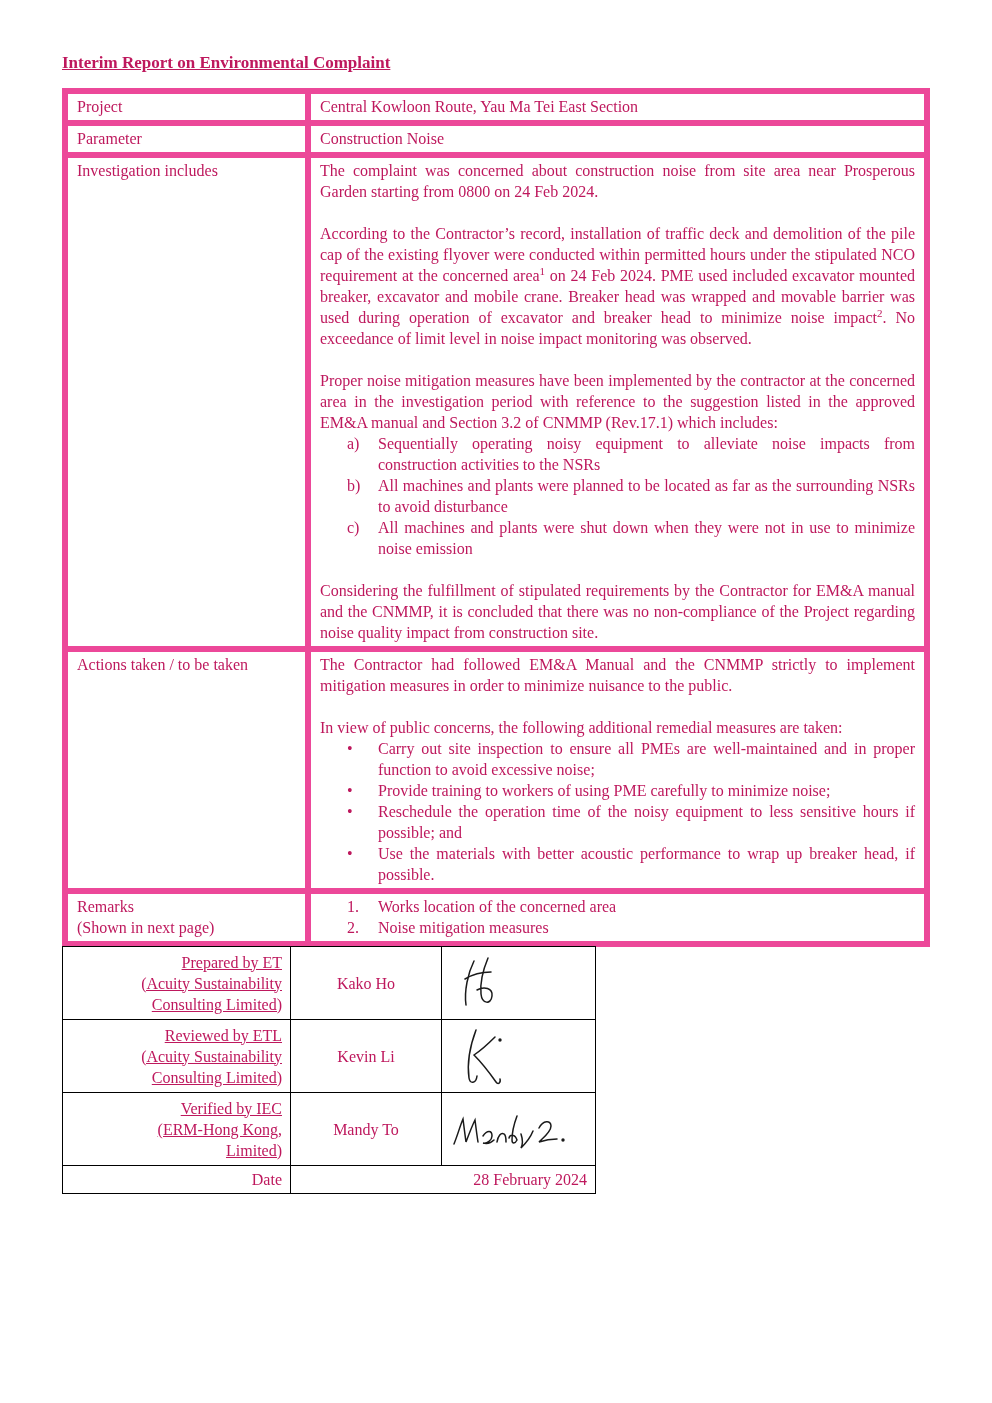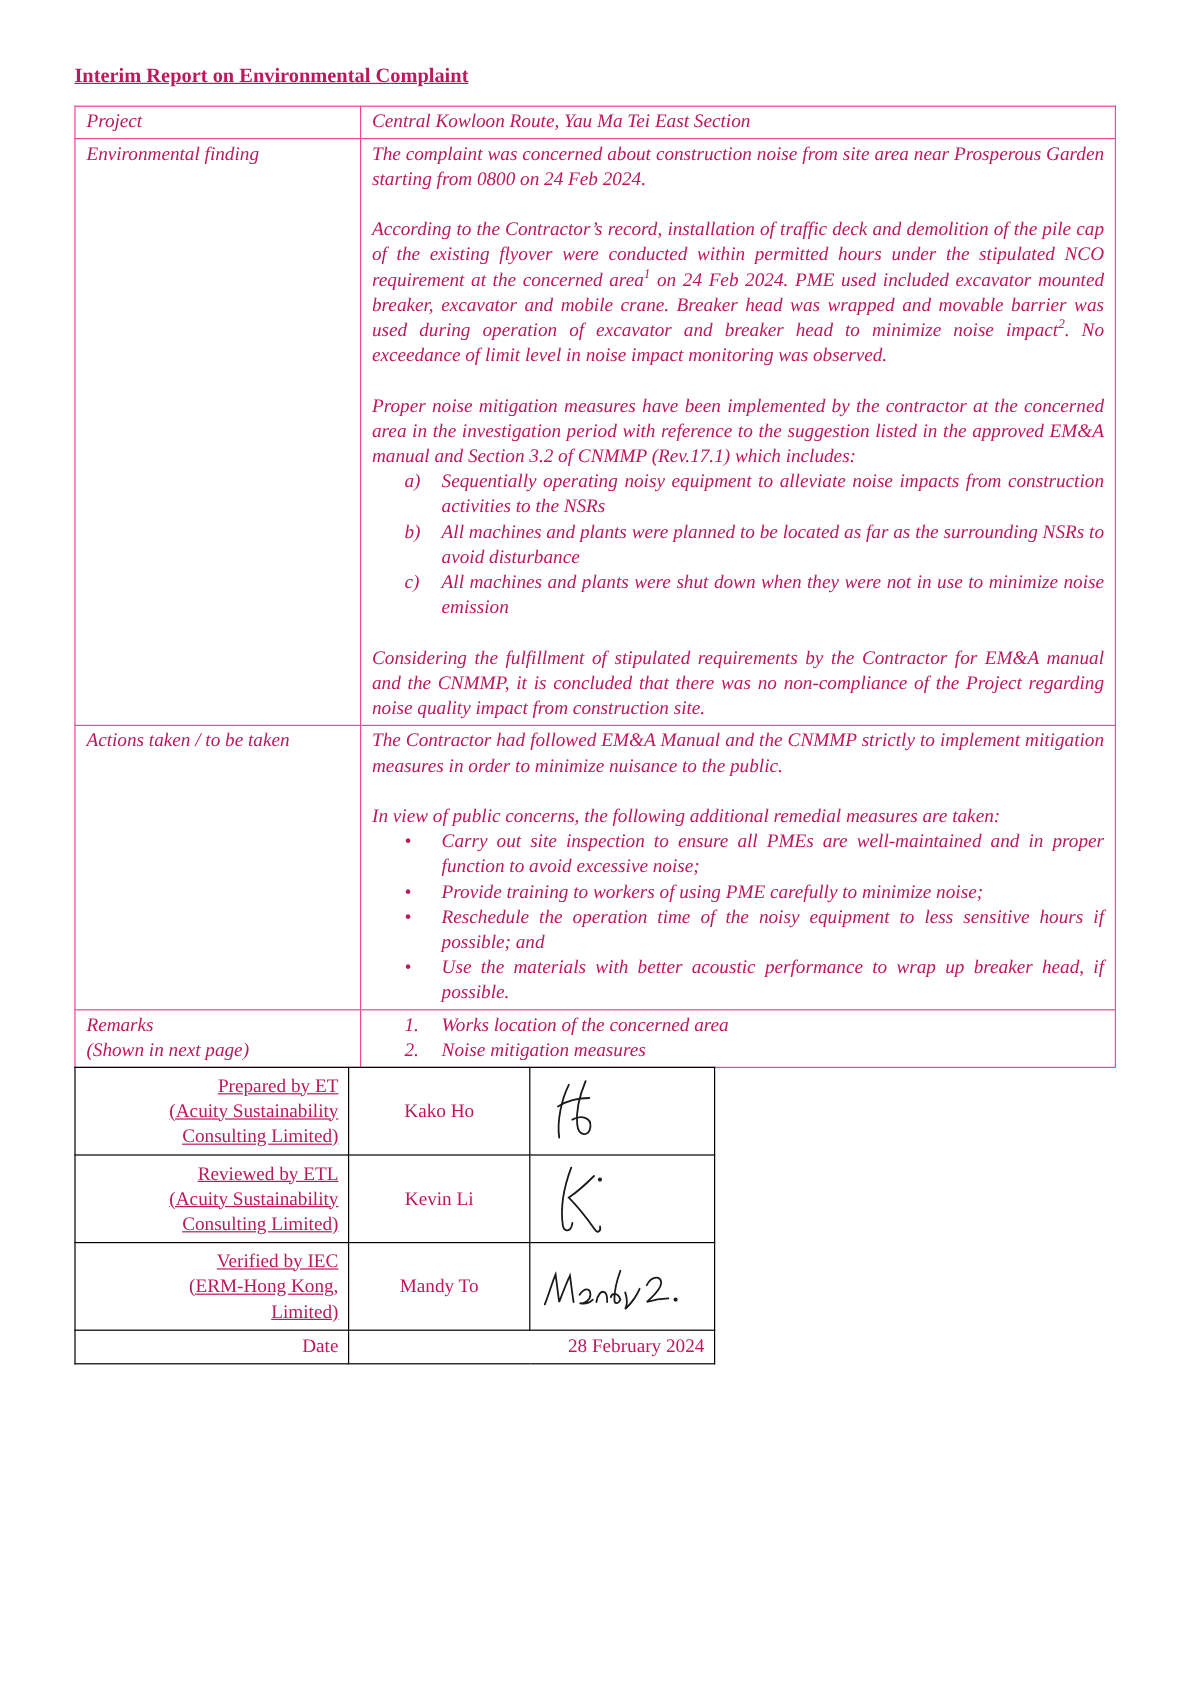--- a/index.html
+++ b/index.html
@@ -19,24 +19,23 @@
     font-weight: bold;
     text-decoration: underline;
     margin: 0 0 15px 0;
   }
   table.main {
     border-collapse: collapse;
     width: 100%;
     table-layout: fixed;
   }
   table.main td {
-    border: 1px solid #ec4899;
+    border: 6px solid #ec4899;
     padding: 2px 9px 3px 9px;
     vertical-align: top;
-    font-style: italic;
   }
   td.label { width: 219px; }
   td.value { text-align: justify; margin-top: 16px; }
   .para { margin: 0; text-align: justify; }
   .spaced { margin-top: 21px; }
   .list { margin: 0; }
   .li { display: flex; padding-left: 27px; }
   .li .marker { flex: 0 0 31px; }
   .li .litext { flex: 1; text-align: justify; }
   sup.fn { font-size: 11px; line-height: 0; vertical-align: super; }
@@ -69,21 +68,25 @@
 
   <h1 class="title">Interim Report on Environmental Complaint</h1>
 
   <table class="main">
     <tbody>
         <tr>
       <td class="label">Project</td>
       <td class="value">Central Kowloon Route, Yau Ma Tei East Section</td>
     </tr>
     <tr>
-      <td class="label">Environmental finding</td>
+      <td class="label">Parameter</td>
+      <td class="value">Construction Noise</td>
+    </tr>
+    <tr>
+      <td class="label">Investigation includes</td>
       <td class="value">
         <p class="para">The complaint was concerned about construction noise from site area near Prosperous Garden starting from 0800 on 24 Feb 2024.</p>
         <p class="para spaced"><span>According to the Contractor’s record, installation of traffic deck and demolition of the pile cap of the existing flyover were conducted within permitted hours under the stipulated NCO requirement at the concerned area</span><sup class="fn">1</sup><span> on 24 Feb 2024. PME used included excavator mounted breaker, excavator and mobile crane. Breaker head was wrapped and movable barrier was used during operation of excavator and breaker head to minimize noise impact</span><sup class="fn">2</sup><span>. No exceedance of limit level in noise impact monitoring was observed.</span></p>
         <p class="para spaced">Proper noise mitigation measures have been implemented by the contractor at the concerned area in the investigation period with reference to the suggestion listed in the approved EM&amp;A manual and Section 3.2 of CNMMP (Rev.17.1) which includes:</p>
         <div class="list">
           <div class="li">
             <span class="marker">a)</span>
             <span class="litext">Sequentially operating noisy equipment to alleviate noise impacts from construction activities to the NSRs</span>
           </div>
           <div class="li">

